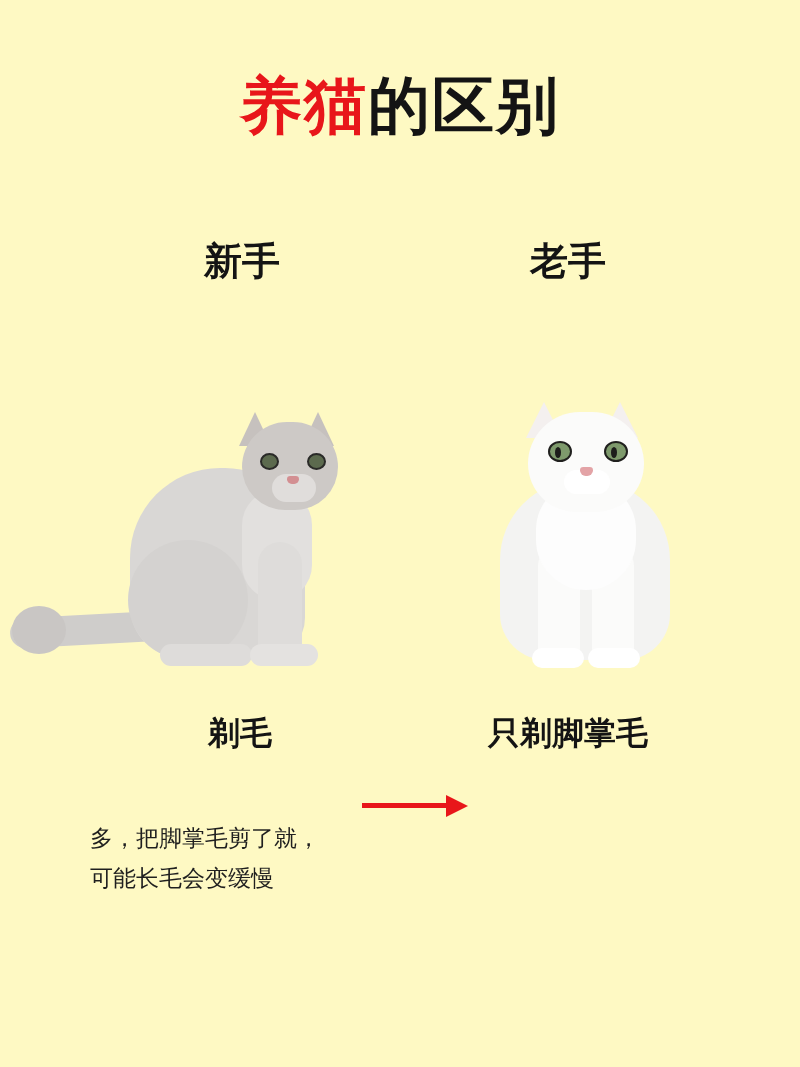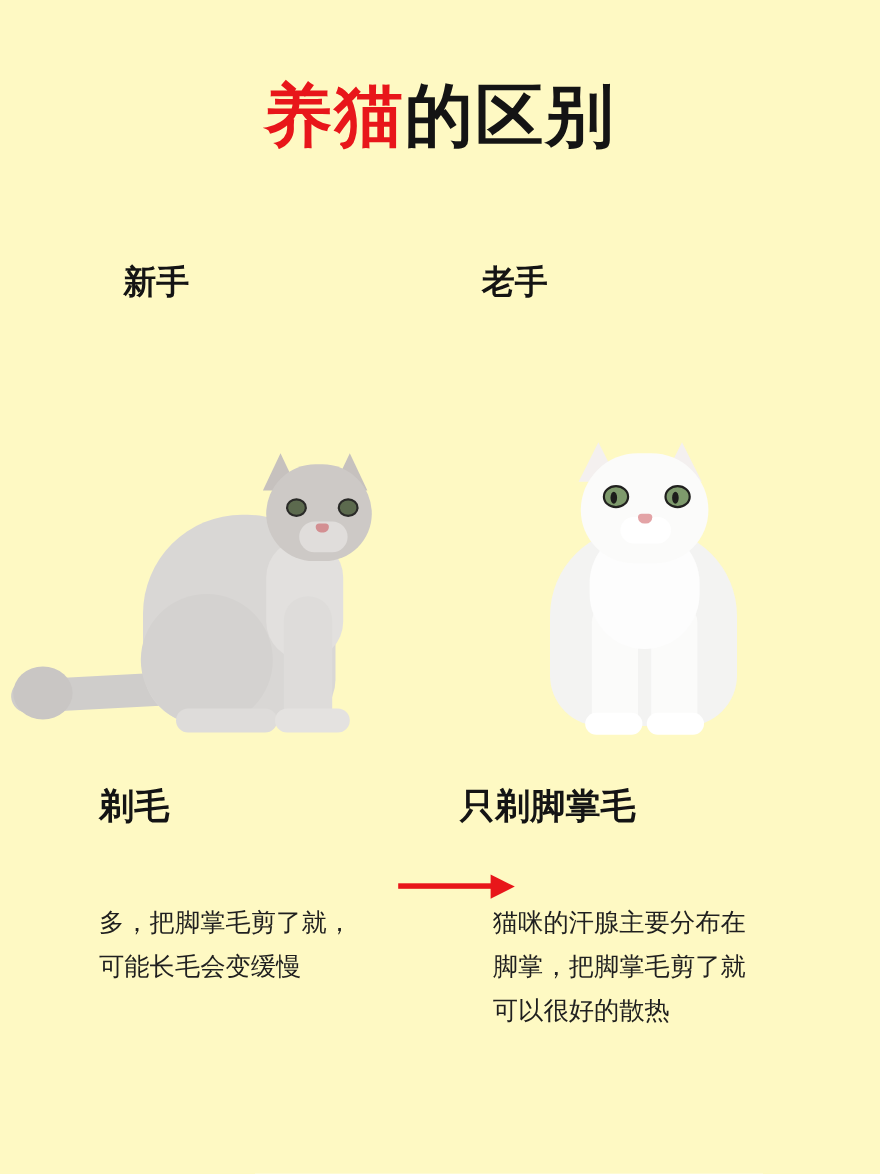--- a/index.html
+++ b/index.html
@@ -36,23 +36,24 @@
     line-height: 1.1;
     white-space: nowrap;
   }
   .title .accent { color: #e8161a; }
   .title .plain  { color: #141414; }
 
   
   .col-head {
     position: absolute;
     top: 236px;
-    font-size: 30px;
+    font-size: 38px;
     font-weight: bold;
     color: #141414;
+    text-align: center;
     width: 260px;
   }
   .col-head.left  { left: 112px; }
   .col-head.right { left: 438px; }
 
   
   .photo-stage {
     position: absolute;
     top: 330px;
     left: 0;
@@ -271,21 +272,21 @@
     border-left: 22px solid #e8161a;
   }
 
   
   .caption {
     position: absolute;
     top: 712px;
     font-size: 32px;
     font-weight: bold;
     color: #141414;
-    text-align: left;
+    text-align: center;
     width: 300px;
     white-space: nowrap;
   }
   .caption.left  { left: 90px; }
   .caption.right { left: 418px; }
 
   
   .blurb {
     position: absolute;
     top: 818px;
@@ -355,19 +356,14 @@
   </div>
 
   <div class="caption left">剃毛</div>
   <div class="caption right">只剃脚掌毛</div>
 
   <div class="blurb left">
     <span class="line">多，把脚掌毛剪了就，</span>
     <span class="line">可能长毛会变缓慢</span>
   </div>
 
-  <div class="blurb right">
-    <span class="line">猫咪的汗腺主要分布在</span>
-    <span class="line">脚掌，把脚掌毛剪了就</span>
-    <span class="line">可以很好的散热</span>
-  </div>
 
 </div>
 
 </body></html>

